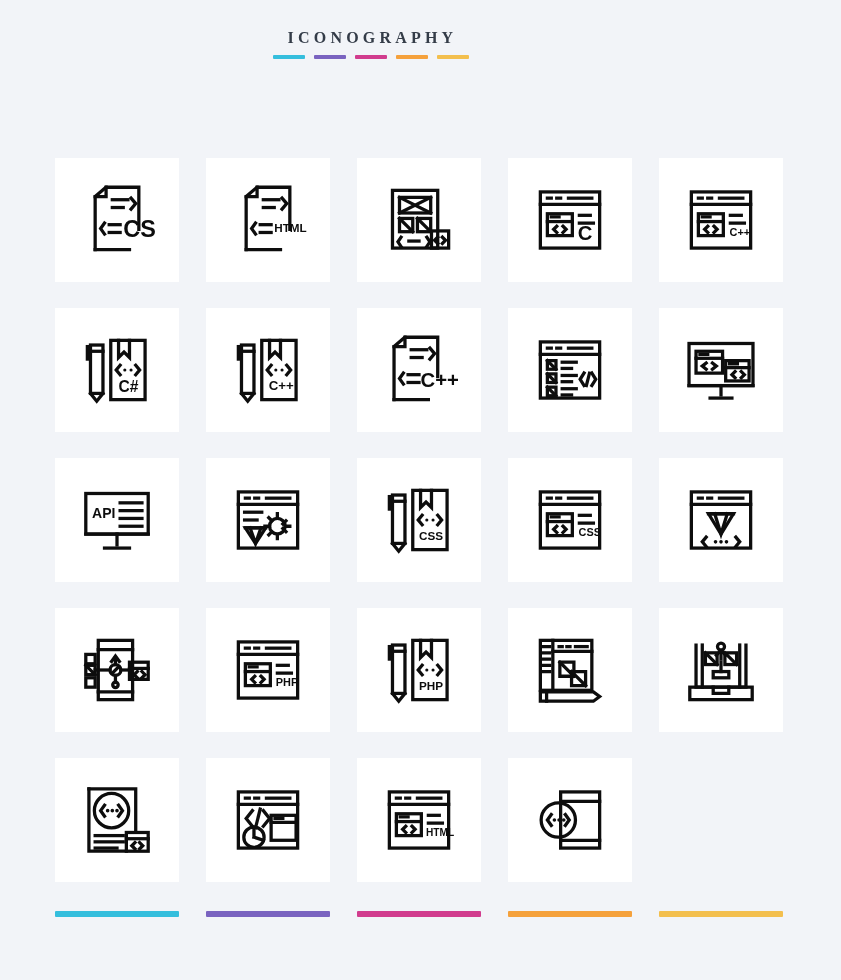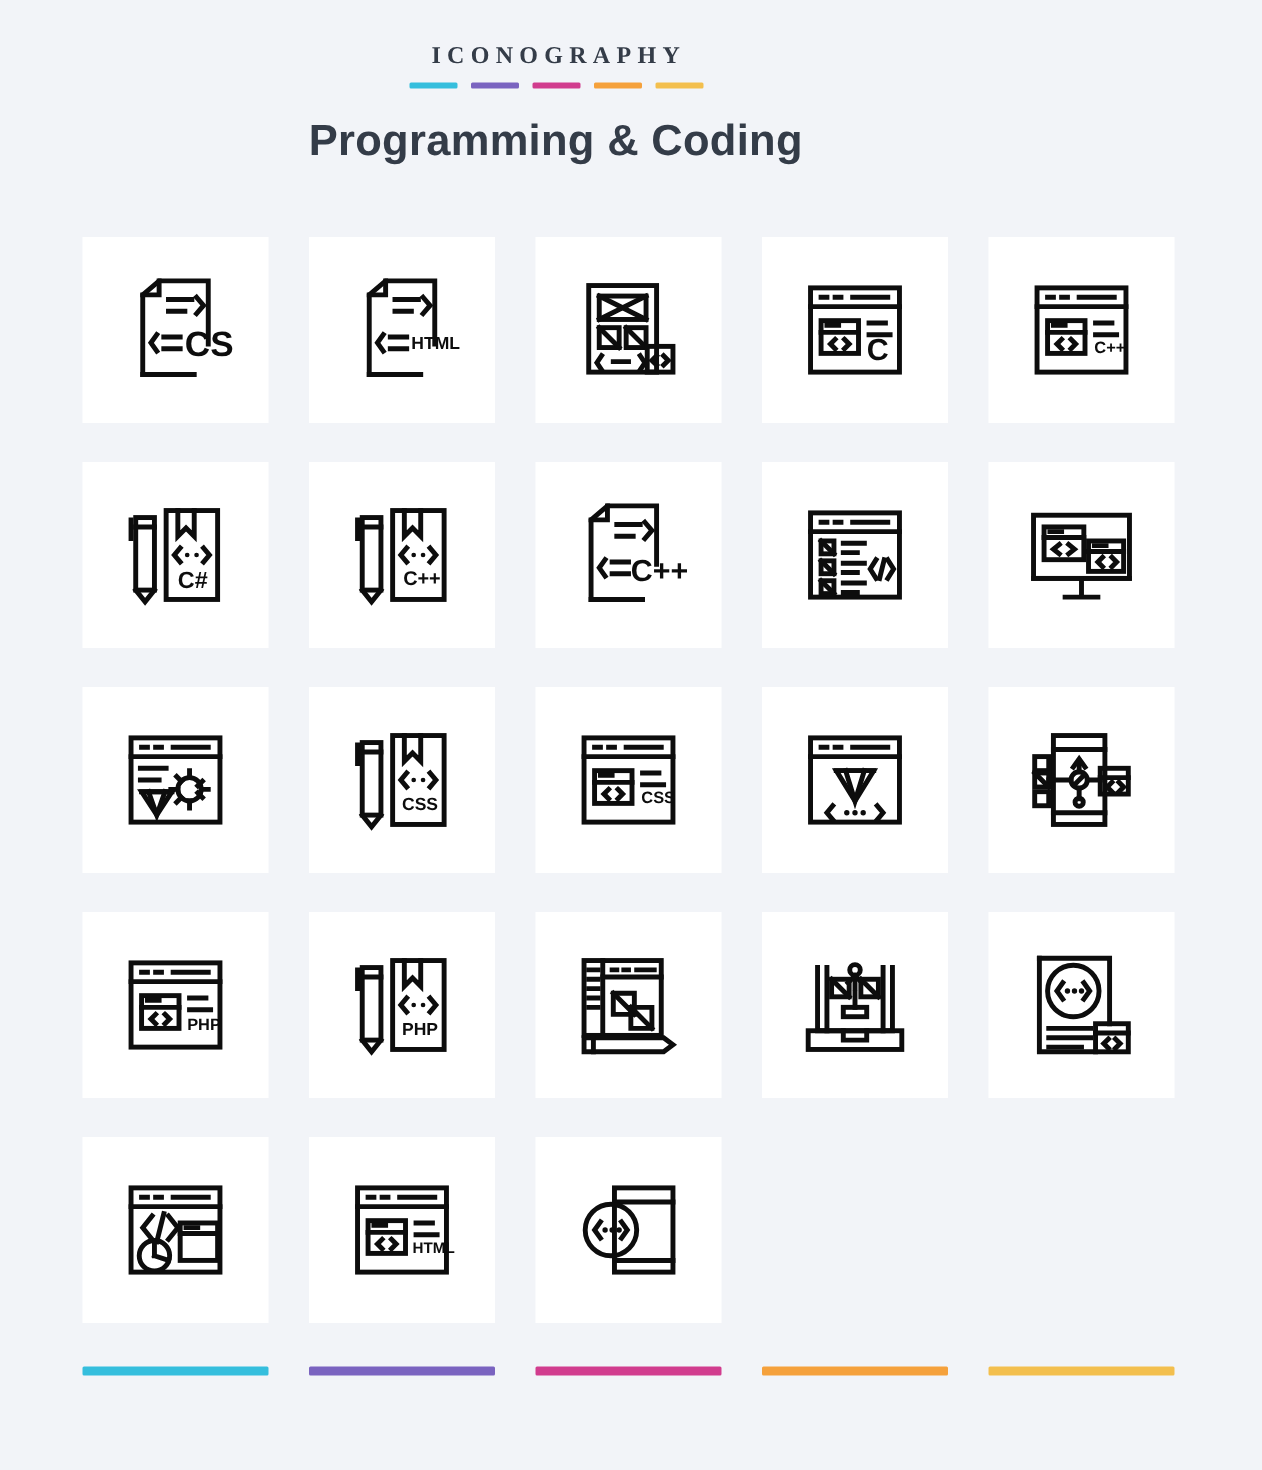--- a/index.html
+++ b/index.html
@@ -123,21 +123,20 @@
 
   <div class="header">
     <div class="eyebrow">ICONOGRAPHY</div>
     <div class="eyebrow-rules">
       <span style="background:#35bedd"></span>
       <span style="background:#7a63c0"></span>
       <span style="background:#d13c8e"></span>
       <span style="background:#f5a13c"></span>
       <span style="background:#f3bf4e"></span>
     </div>
-    <h1 class="title">Programming &amp; Coding</h1>
   </div>
 
   <div class="grid">
 
     <div class="card">
       <svg viewBox="0 0 100 100">
         <g class="ico">
           <path d="M22 88 V20 L36 8 H78 V62"></path>
           <path d="M36 8 V20 H22"></path>
           <path d="M22 88 H66"></path>
@@ -320,20 +319,35 @@
           <path d="M39 41 L44 45 L39 49"></path>
           <rect x="56" y="38" width="30" height="26"></rect>
           <path d="M56 47 H86"></path>
           <path d="M61 42 H64 M68 42 H71"></path>
           <path d="M68 52 L64 56 L68 60"></path>
           <path d="M76 52 L80 56 L76 60"></path>
         </g>
       </svg>
     </div>
 
+    <div class="card">
+      <svg viewBox="0 0 100 100">
+        <g class="ico">
+          <rect x="10" y="16" width="80" height="52"></rect>
+          <path d="M10 68 H90"></path>
+          <path d="M50 68 V82"></path>
+          <path d="M34 86 H66"></path>
+          <path d="M54 28 H82"></path>
+          <path d="M54 38 H82"></path>
+          <path d="M54 48 H82"></path>
+          <path d="M54 58 H82"></path>
+        </g>
+        <text class="lbl" x="18" y="48" font-size="18">API</text>
+      </svg>
+    </div>
 
     <div class="card">
       <svg viewBox="0 0 100 100">
         <g class="ico">
           <rect x="12" y="14" width="76" height="72"></rect>
           <path d="M12 30 H88"></path>
           <path d="M21 22 H26 M33 22 H38"></path>
           <path d="M48 22 H78"></path>
           <path d="M20 40 H42"></path>
           <path d="M20 50 H36"></path>

